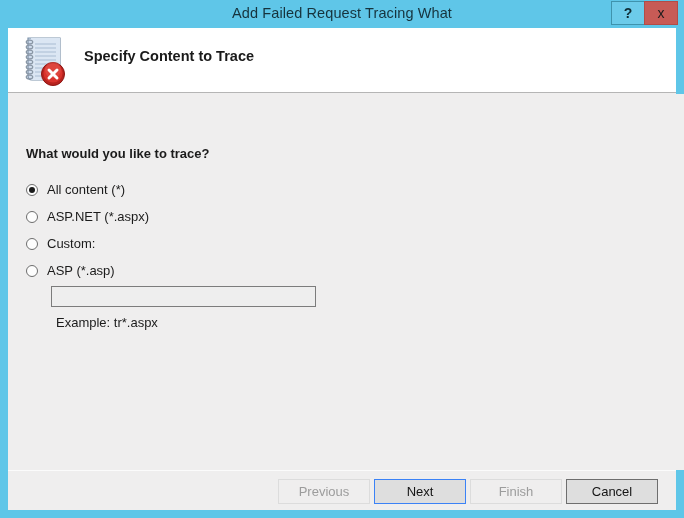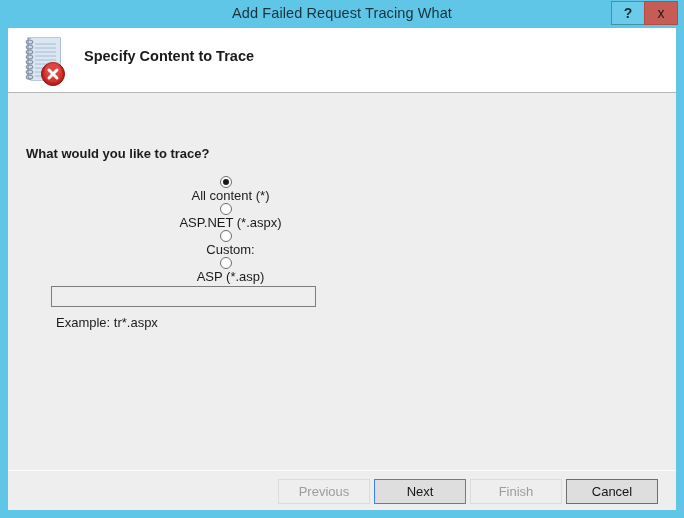--- a/index.html
+++ b/index.html
@@ -114,20 +114,21 @@
   }
 
   
   .content {
     position: absolute;
     left: 0;
     top: 66px;
     width: 668px;
     height: 376px;
     background: #efeeee;
+    padding-left: 8px;
   }
   .question {
     position: absolute;
     left: 18px;
     top: 52px;
     font-size: 13px;
     font-weight: bold;
     color: #1b1b1b;
     user-select: none;
   }
@@ -136,21 +137,20 @@
     position: absolute;
     left: 18px;
     top: 82px;
     width: 400px;
   }
   .radio-row {
     display: flex;
     align-items: center;
     height: 27px;
     margin-bottom: 0px;
-    flex-direction: column;
   }
   .radio {
     width: 12px;
     height: 12px;
     border: 1px solid #6d6d6d;
     border-radius: 50%;
     background: #fdfdfd;
     box-sizing: border-box;
     position: relative;
     flex: 0 0 auto;

